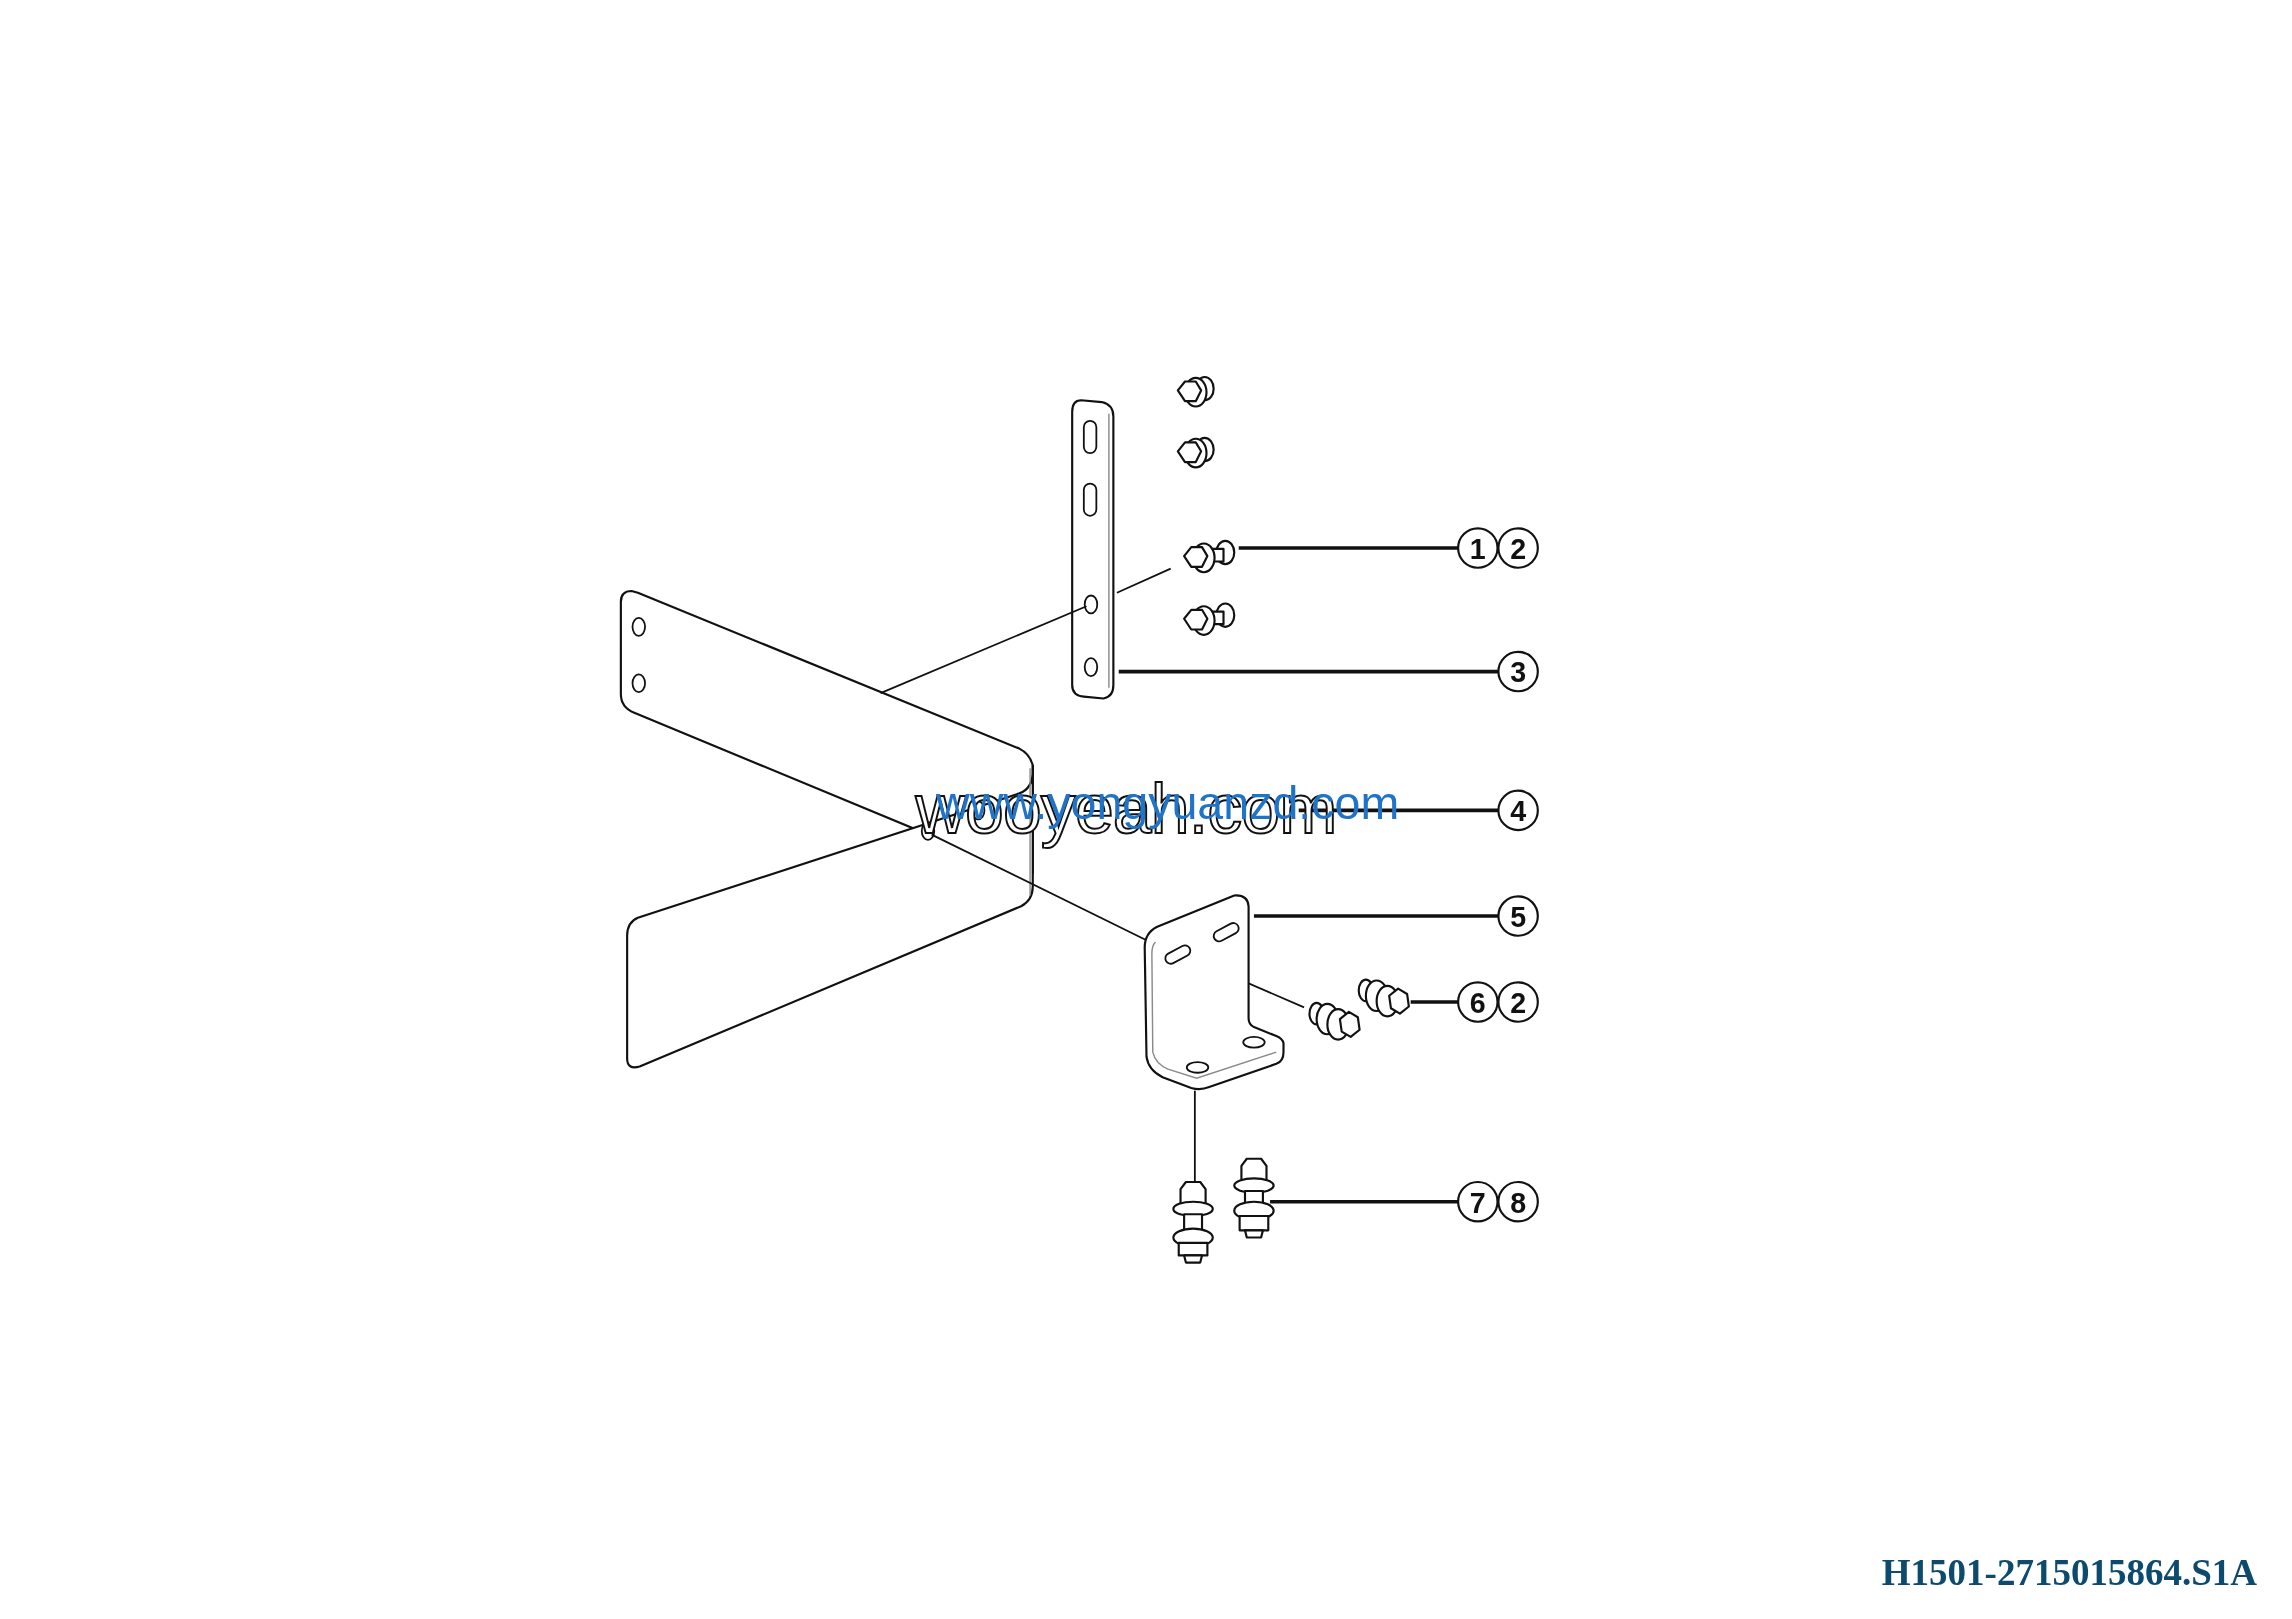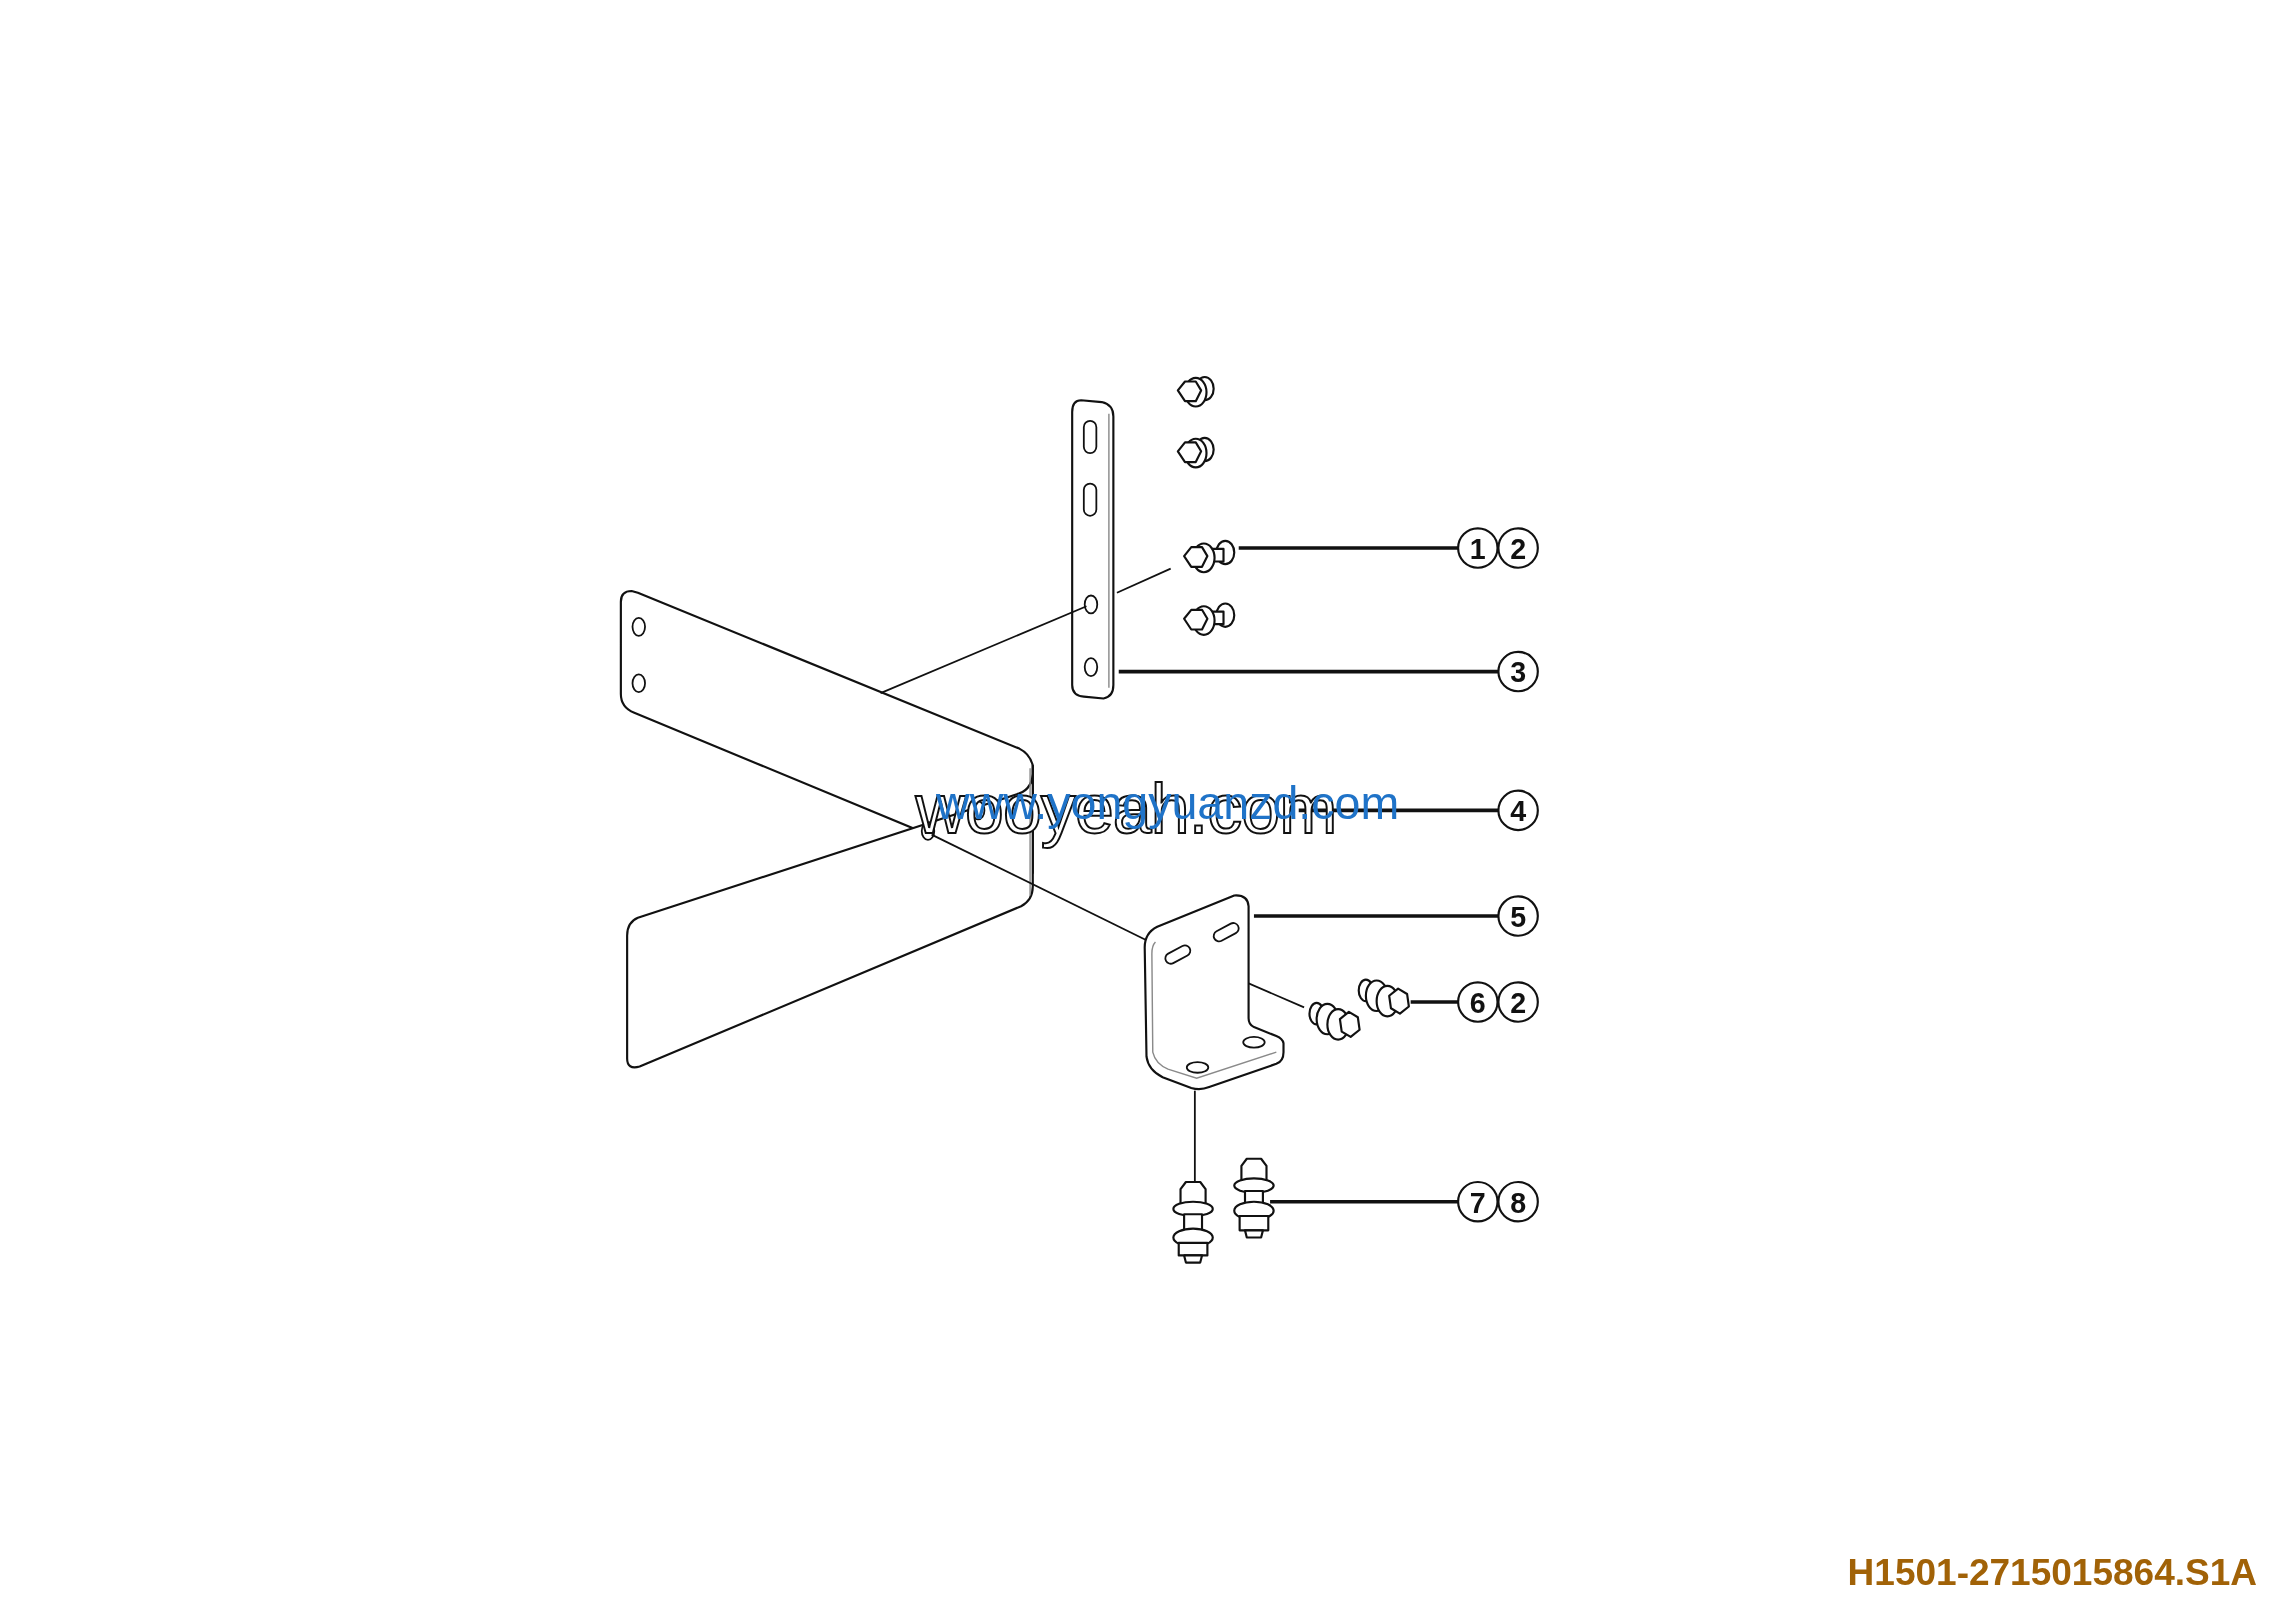--- a/index.html
+++ b/index.html
@@ -7,21 +7,21 @@
   #canvas { position: absolute; left: 0; top: 0; width: 2293px; height: 1619px; }
   .part { fill: #ffffff; stroke: #111111; stroke-width: 2.4; stroke-linejoin: round; }
   .inner { fill: none; stroke: #8a8a8a; stroke-width: 1.6; }
   .hole { fill: #ffffff; stroke: #111111; stroke-width: 2; }
   .lead { stroke: #111111; stroke-width: 2; fill: none; }
   .callout-line { stroke: #111111; stroke-width: 4; fill: none; }
   .callout-circle { fill: #ffffff; stroke: #111111; stroke-width: 2.4; }
   .callout-text { font-family: "Liberation Sans", sans-serif; font-weight: bold; font-size: 32px; fill: #111111; text-anchor: middle; dominant-baseline: central; }
   .wm-outline { font-family: "Liberation Sans", sans-serif; font-size: 78px; fill: #ffffff; stroke: #111111; stroke-width: 2.2; letter-spacing: -1px; }
   .wm-blue { font-family: "Liberation Sans", sans-serif; font-size: 52px; fill: #1f73c8; }
-  #drawing-id { position: absolute; right: 36px; bottom: 25px; font-family: Liberation Sans, sans-serif; font-weight: bold; font-size: 37px; color: #a16207; }
+  #drawing-id { position: absolute; right: 36px; bottom: 25px; font-family: Liberation Serif, serif; font-weight: bold; font-size: 37px; color: #0c4a6e; }
 </style>
 </head>
 <body>
 
 <svg id="canvas" viewBox="0 0 2560 1808" xmlns="http://www.w3.org/2000/svg">
 
   <g>
 
     <path class="part" d="M705,660 Q693,660 693,672 L693,775 Q693,790 708,796 L1140,975 L1153,975 L1153,855 Q1150,842 1138,836 L712,662 Z"></path>
 

